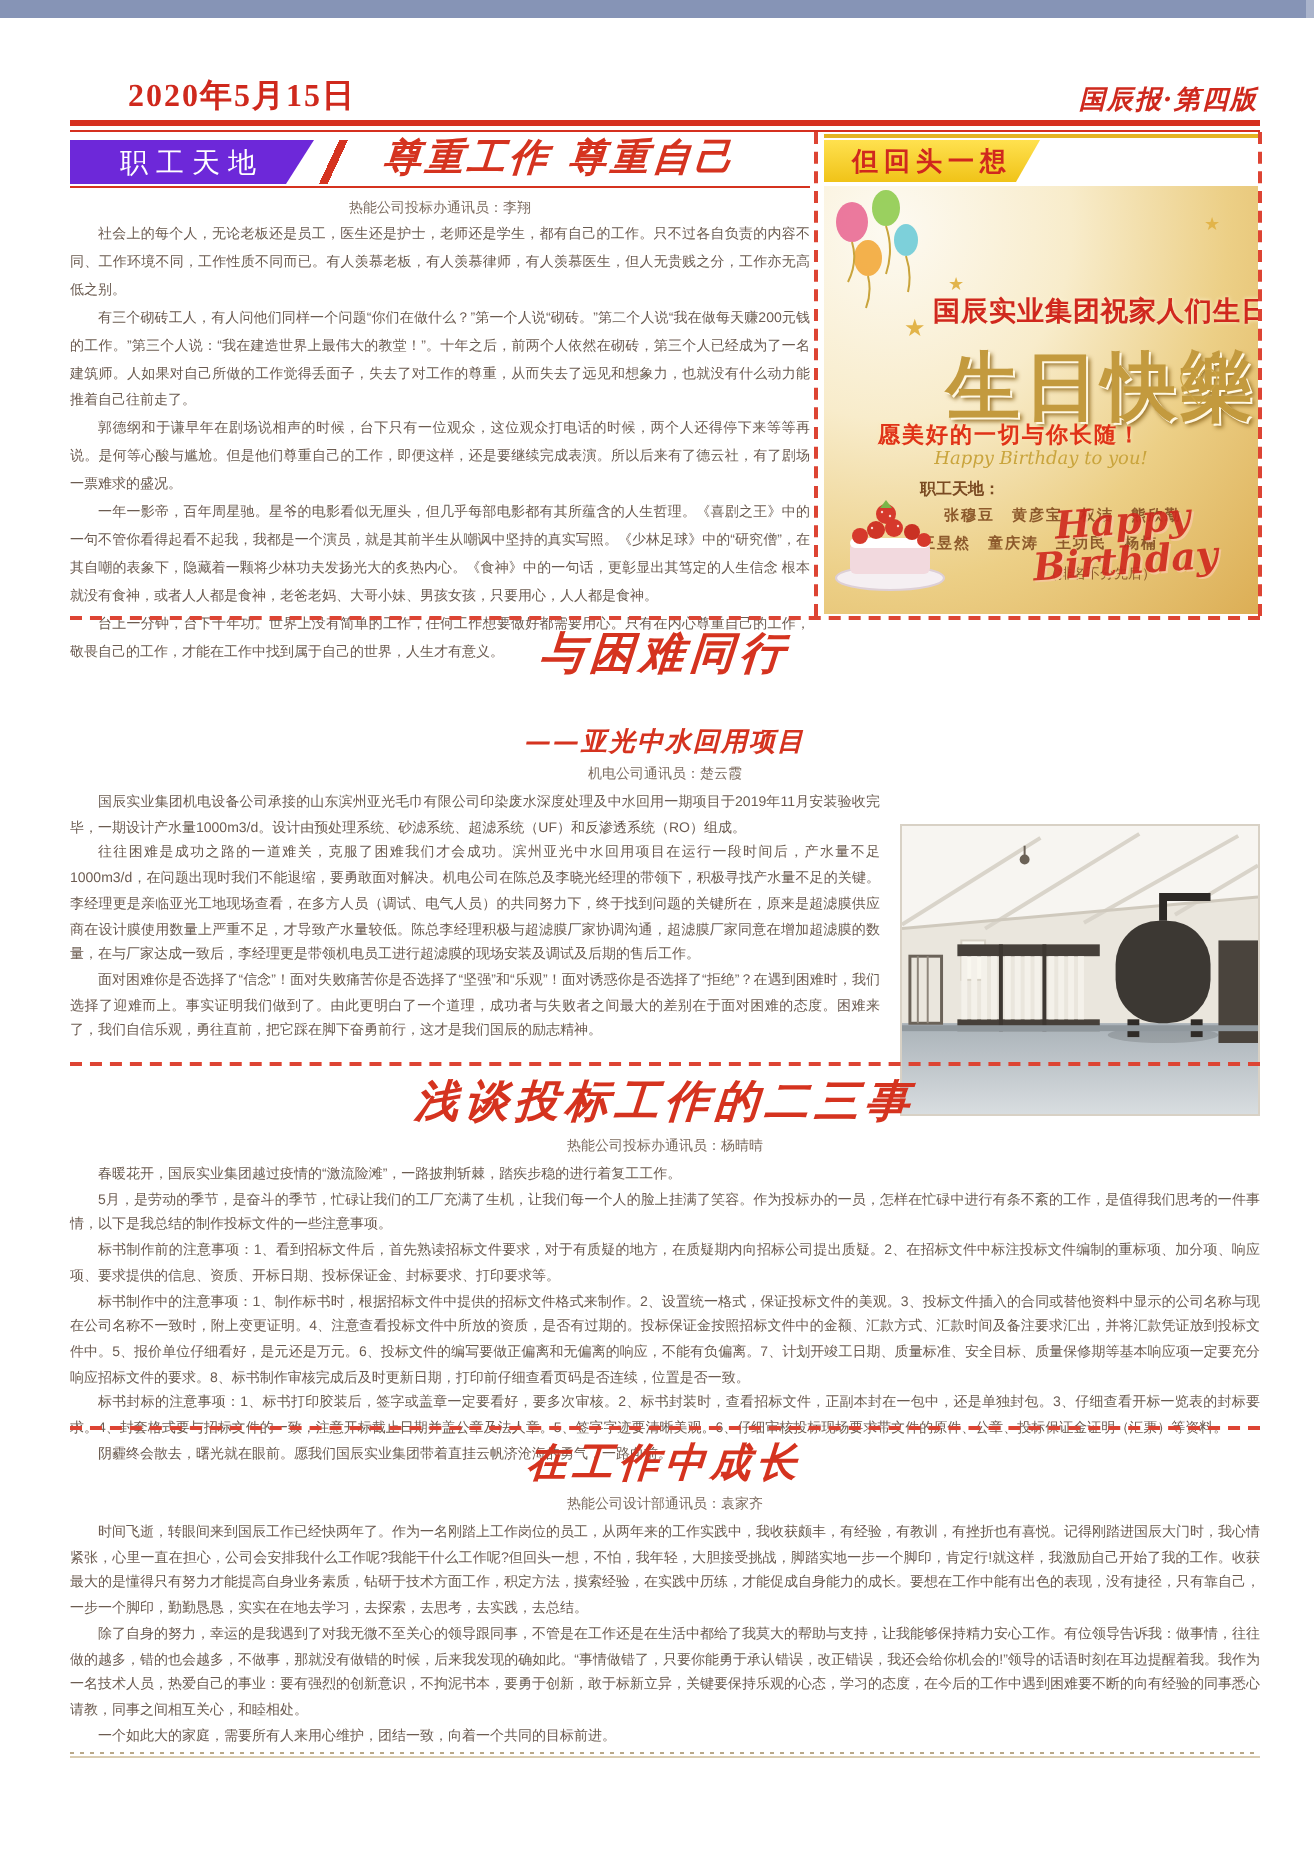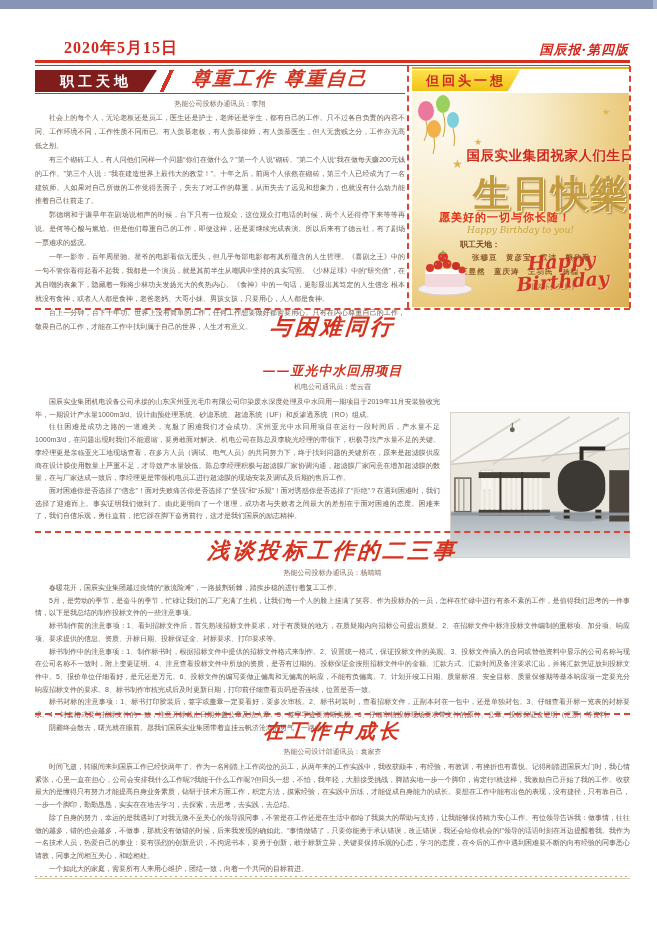--- a/index.html
+++ b/index.html
@@ -14,23 +14,23 @@
   .date{position:absolute;left:64px;top:38px;font-size:16px;font-weight:bold;color:#cf291d;letter-spacing:1px;font-family:Liberation Serif, serif;}
   .masthead{position:absolute;right:28px;top:41px;font-size:13px;font-weight:bold;color:#cf291d;
     font-family:"DejaVu Serif","Liberation Serif",serif;font-style:italic;letter-spacing:1px;}
 
   .rule-thick{position:absolute;left:35px;top:60px;width:595px;height:3px;background:#d6301f;}
   .rule-thin{position:absolute;left:35px;top:65px;width:595px;height:1px;background:#d6301f;}
   .rule-gold{position:absolute;left:412px;top:67px;width:218px;height:2px;background:#e4b321;}
 
   
   .worker{position:absolute;left:35px;top:70px;width:370px;height:236px;}
-  .worker-banner{position:absolute;left:0;top:0;width:122px;height:22px;background:#7f1d1d;
+  .worker-banner{position:absolute;left:0;top:0;width:122px;height:22px;background:#6d28d9;
     clip-path:polygon(0 0,100% 0,calc(100% - 14px) 100%,0 100%);
-    color:#fff;font-weight:bold;font-size:14px;letter-spacing:4px;line-height:22px;text-align:center;}
+    color:#fff;font-weight:normal;font-size:14px;letter-spacing:4px;line-height:22px;text-align:center;}
   .worker-slash{position:absolute;left:118px;top:0;width:26px;height:22px;
     background:linear-gradient(115deg,transparent 46%,#d5331f 46%,#d5331f 58%,transparent 58%);}
   .worker-underline{position:absolute;left:0;top:23px;width:370px;height:1px;background:#d5331f;}
   .worker-title{position:absolute;left:120px;top:-4px;width:250px;text-align:center;
     color:#d5331f;font-weight:bold;font-size:19px;letter-spacing:2px;
     font-family:"DejaVu Serif","Liberation Serif",serif;font-style:italic;transform:skewX(-4deg);}
   .worker-byline{position:absolute;left:0;top:29px;width:370px;text-align:center;font-size:7px;color:#7d6c60;}
   .worker-body{position:absolute;left:0;top:41px;width:370px;}
   .worker-body p{margin:0;text-indent:2em;font-size:7px;line-height:13.9px;text-align:justify;color:#6b5b50;}
 

